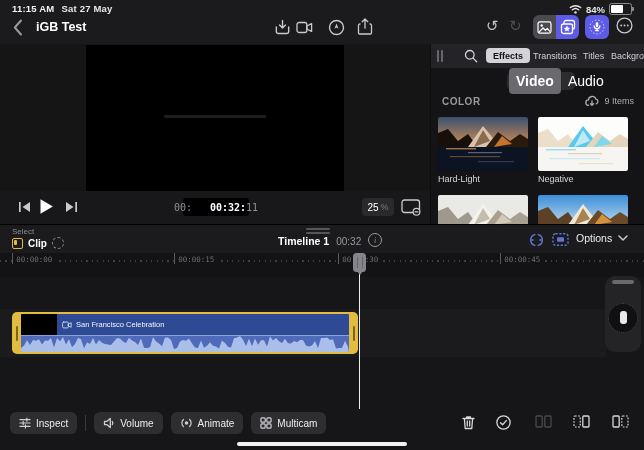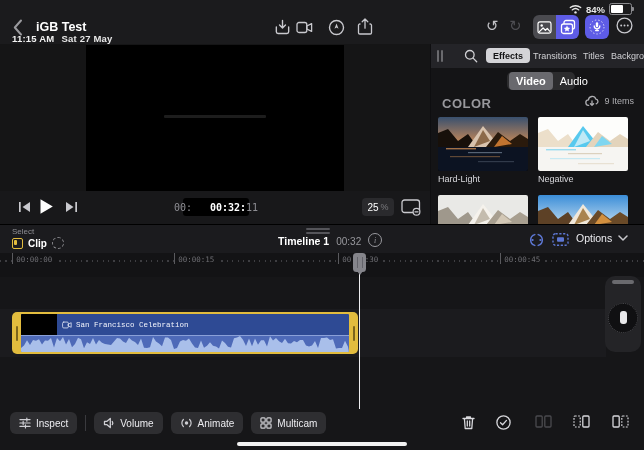--- a/index.html
+++ b/index.html
@@ -6,21 +6,21 @@
   .screen{position:relative;width:644px;height:450px;background:#0e0e10;overflow:hidden;
           font-family:"Liberation Sans","DejaVu Sans",sans-serif;color:#fff;
           -webkit-font-smoothing:antialiased;}
   .abs{position:absolute;}
   svg{display:block;}
   .st{stroke:currentColor;fill:none;stroke-width:1.3;stroke-linecap:round;stroke-linejoin:round;}
   .fl{fill:currentColor;stroke:none;}
 
   
   .topbar{left:0;top:0;width:644px;height:44px;background:#1b1b1d;}
-  .status-left{left:12px;top:3px;font-size:9.5px;font-weight:bold;color:#f2f2f2;letter-spacing:.2px;margin-top:30px;}
+  .status-left{left:12px;top:3px;font-size:9.5px;font-weight:bold;color:#f2f2f2;letter-spacing:.2px;}
   .status-date{color:#e8e8e8;margin-left:7px;font-weight:bold;}
   .status-right{right:12px;top:3px;display:flex;align-items:center;gap:4px;color:#e8e8e8;}
   .batt-pct{font-size:9.5px;font-weight:bold;}
   .batt{position:relative;width:21px;height:10px;border:1px solid #8a8a8e;border-radius:2.5px;}
   .batt .fill{position:absolute;left:1px;top:1px;bottom:1px;width:55%;background:#fff;border-radius:1px;}
   .batt .nub{position:absolute;right:-3px;top:2.5px;width:2px;height:4px;background:#8a8a8e;border-radius:0 1px 1px 0;}
   .back{left:13px;top:19px;color:#9a9a9e;}
   .proj-title{left:36px;top:20px;font-size:12.5px;font-weight:bold;color:#fff;}
   .tb-ic{color:#c9c9ce;}
   .undo-redo{font-size:15px;line-height:15px;}
@@ -48,24 +48,24 @@
 
   
   .panel{left:431px;top:44px;width:213px;height:180px;background:#141416;overflow:hidden;}
   .panel-head{left:0;top:0;width:213px;height:24px;background:#242428;}
   .drag-v{left:6px;top:6px;width:6px;height:12px;display:flex;gap:2.5px;}
   .drag-v i{width:1.6px;height:12px;background:#6a6a6e;border-radius:1px;}
   .tab{font-size:9px;color:#d0d0d4;top:7px;}
   .tab-pill{left:55px;top:4px;height:15px;padding:0 7px;background:#d4d4d8;color:#141416;border-radius:4px;
             display:flex;align-items:center;font-size:9px;font-weight:bold;}
   .media-seg{left:76px;top:28px;width:64px;height:18px;background:#2c2c2e;border-radius:5px;display:flex;align-items:center;padding:0 2px;}
-  .media-pill{height:18px;padding:0 7px;border-radius:4px;display:flex;align-items:center;font-size:11px;color:#fff;}
+  .media-pill{height:26px;padding:0 7px;border-radius:4px;display:flex;align-items:center;font-size:14px;color:#fff;}
   .media-on{background:#69696e;font-weight:bold;}
   .sec-row{left:0;top:50px;width:213px;height:16px;}
-  .sec-title{left:11px;top:2px;font-size:13px;font-weight:bold;color:#98989d;letter-spacing:.5px;}
+  .sec-title{left:11px;top:2px;font-size:10px;font-weight:bold;color:#98989d;letter-spacing:.5px;}
   .sec-count{right:10px;top:1px;display:flex;align-items:center;gap:5px;color:#aeaeb2;font-size:9px;}
   .thumb{width:90px;height:54px;border-radius:2px;overflow:hidden;background:#000;}
   .fx-label{font-size:9px;color:#d8d8dc;}
 
   
   .timeline{left:0;top:224px;width:644px;height:226px;background:#161618;border-top:1px solid #000;box-sizing:border-box;}
   .tl-head{left:0;top:0;width:644px;height:28px;background:#1b1b1e;}
   .select-lbl{left:12px;top:2px;font-size:8px;color:#8e8e93;}
   .clip-chip{left:12px;top:12px;display:flex;align-items:center;gap:5px;}
   .clip-chip .sq{width:9px;height:9px;border:1.6px solid var(--selection-yellow,#e2bc3e);border-radius:2px;position:relative;}
@@ -87,21 +87,21 @@
      background:repeating-linear-gradient(90deg,#3e3e42 0 1.2px,transparent 1.2px 5.4px);}
   .rlabel{top:0;display:flex;align-items:flex-end;gap:3px;font-family:"DejaVu Sans Mono",monospace;
           font-size:7.5px;color:#6e6e73;background:#131315;padding-right:3px;}
   .rlabel i{width:1.2px;height:11px;background:#5a5a5e;display:block;}
 
   .track-strip{left:0;top:84px;width:606px;height:48px;background:#1b1b1e;}
 
   .clip{left:12px;top:87px;width:346px;height:42px;background:var(--selection-yellow,#e2bc3e);border-radius:5px;}
   .clip .handle{position:absolute;top:0;width:9px;height:42px;display:flex;align-items:center;justify-content:center;}
   .clip .handle i{width:2px;height:15px;background:rgba(40,30,0,.55);border-radius:1px;}
-  .clip-inner{position:absolute;left:9px;top:2px;width:328px;height:38px;overflow:hidden;border-radius:1px;font-family:Liberation Mono, monospace;}
+  .clip-inner{position:absolute;left:9px;top:2px;width:328px;height:38px;overflow:hidden;border-radius:1px;}
   .clip-top{position:absolute;left:0;top:0;width:328px;height:21px;background:var(--clip-blue-dark,#2e4a94);
             display:flex;align-items:center;}
   .clip-thumb{width:36px;height:21px;background:#000;flex:none;}
   .clip-cam{margin-left:5px;color:#e8ecf8;flex:none;}
   .clip-name{margin-left:4px;font-size:7.5px;color:#f2f4fc;white-space:nowrap;}
   .clip-wave{position:absolute;left:0;top:21px;width:328px;height:17px;background:var(--clip-blue,#4e6ab8);border-top:1px solid #8aa0d8;}
 
   .playhead-line{left:359px;top:48px;width:1.2px;height:136px;background:#ededf0;}
   .ph-handle{left:353px;top:28px;width:13px;height:19px;background:#85858b;border-radius:3.5px;}
   .ph-handle i{position:absolute;top:4px;width:1px;height:11px;background:#63636a;}

